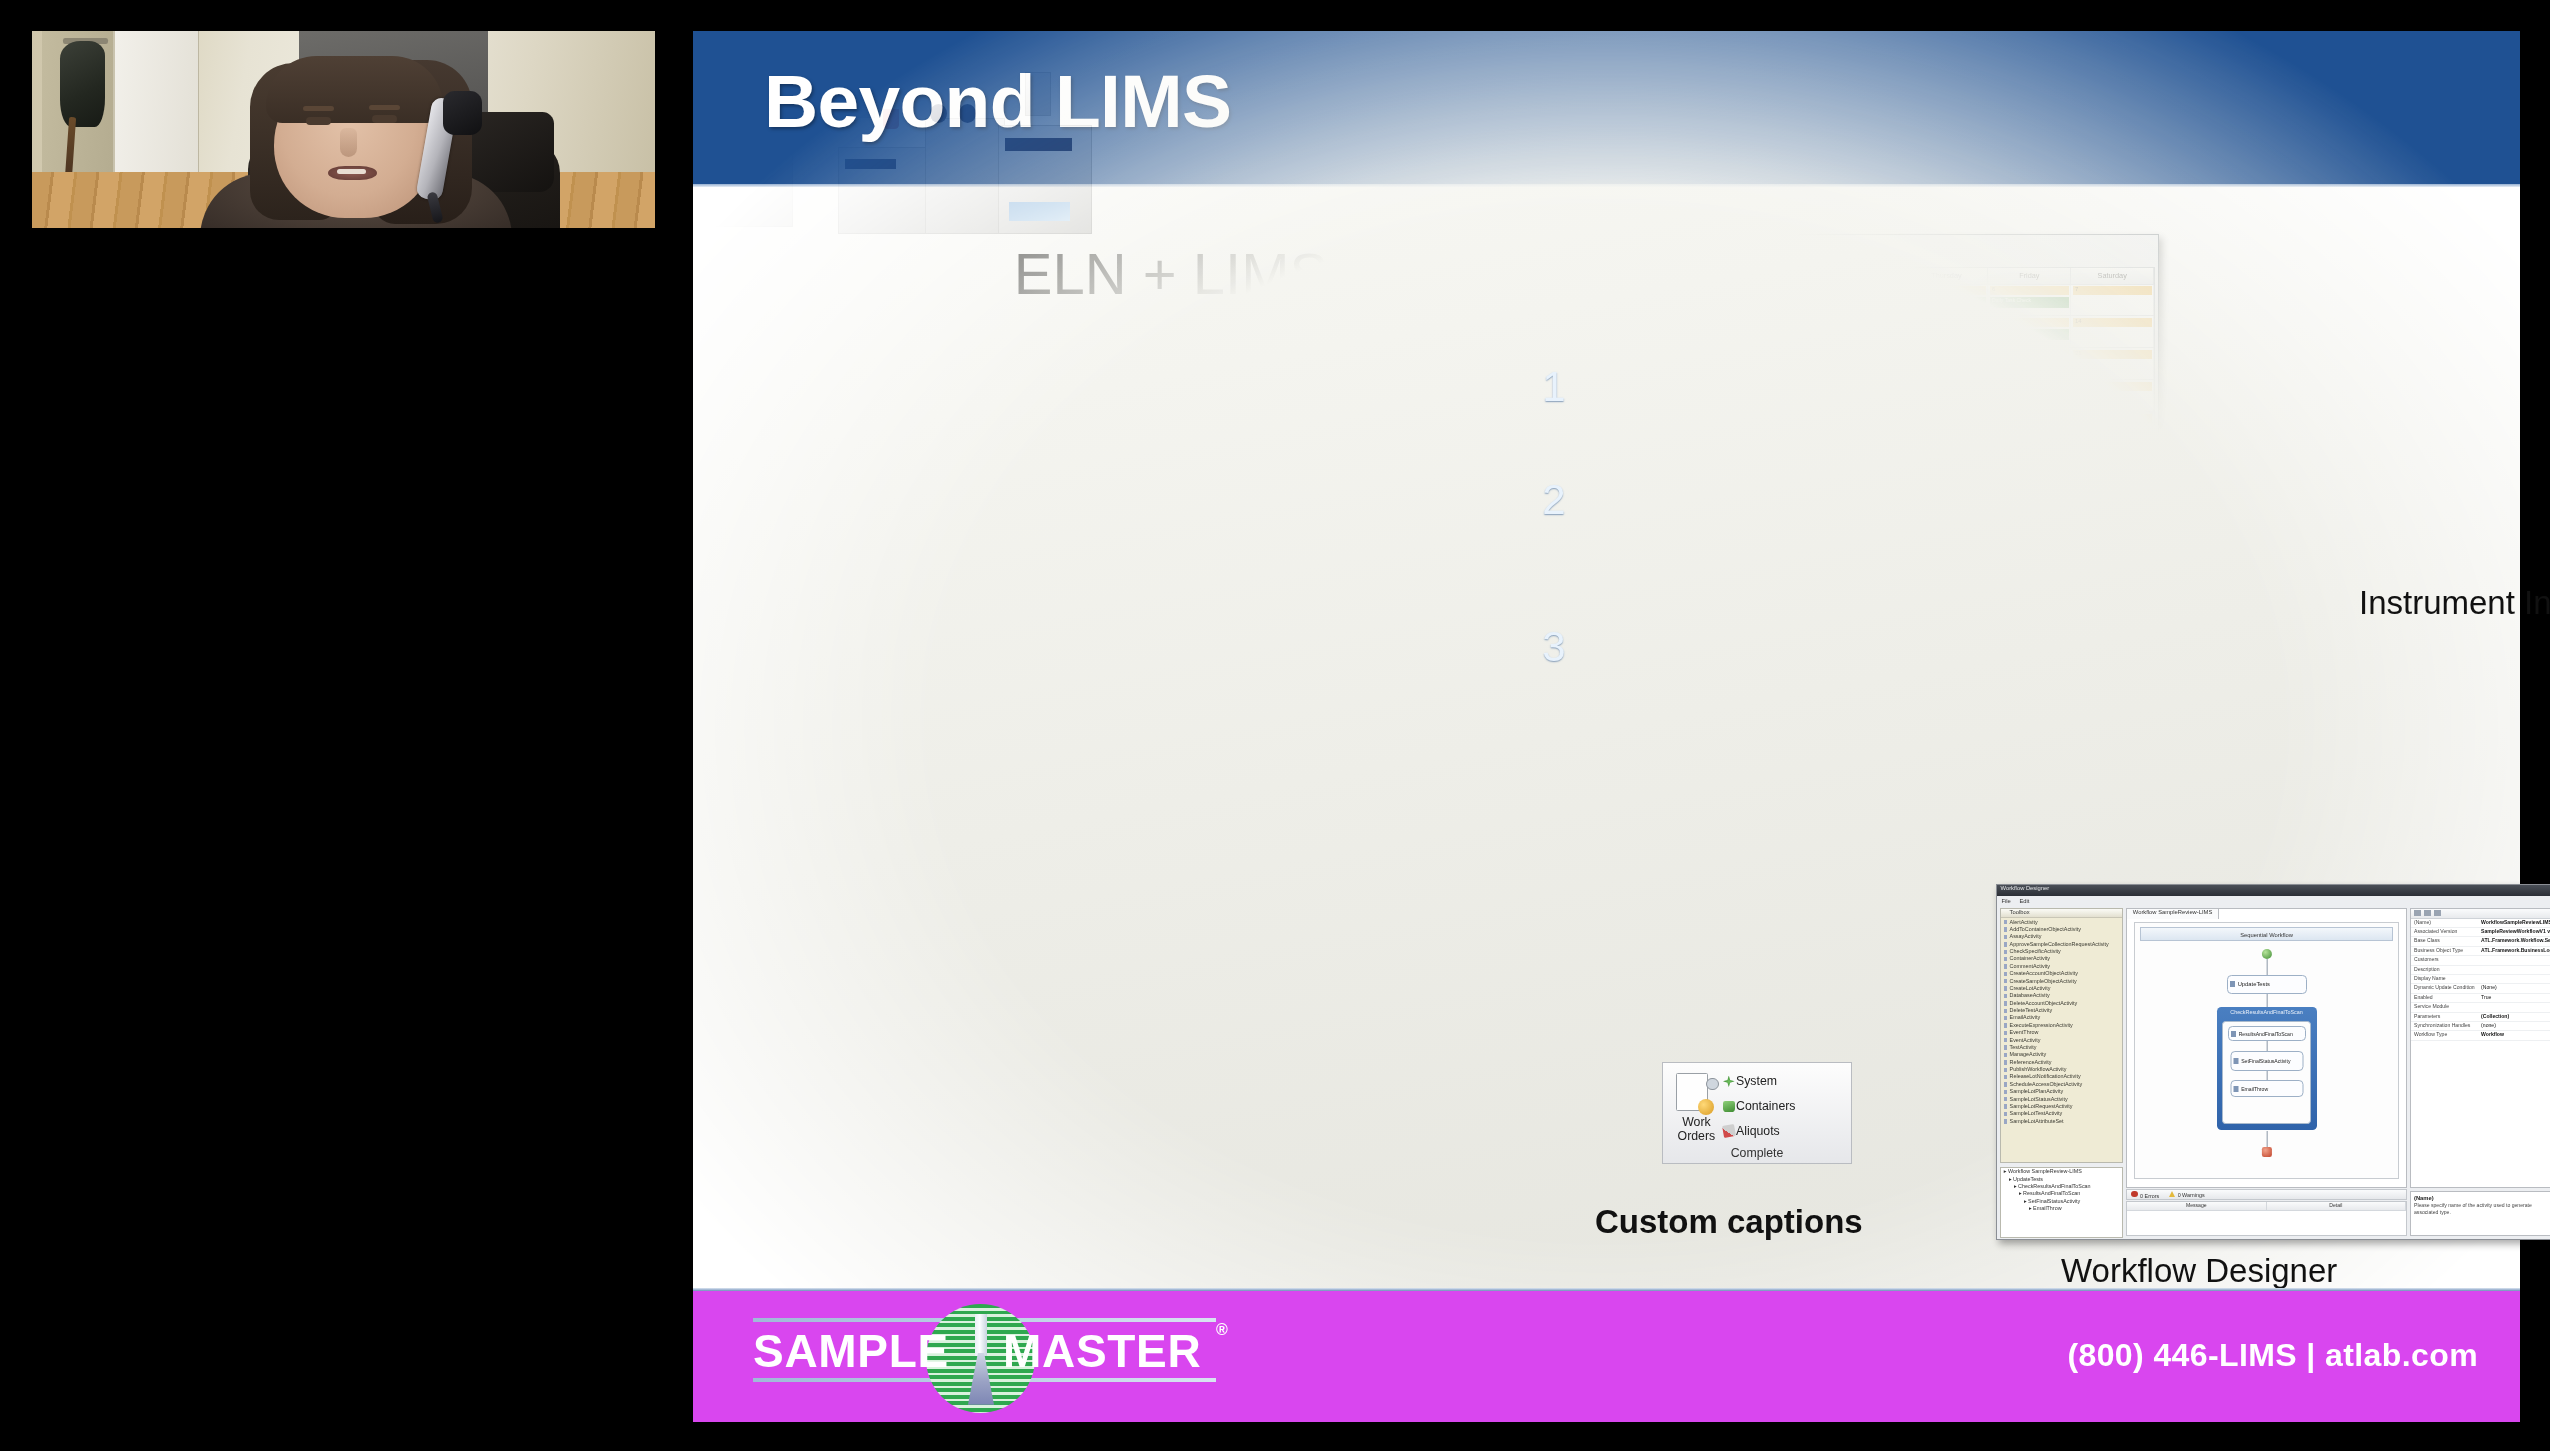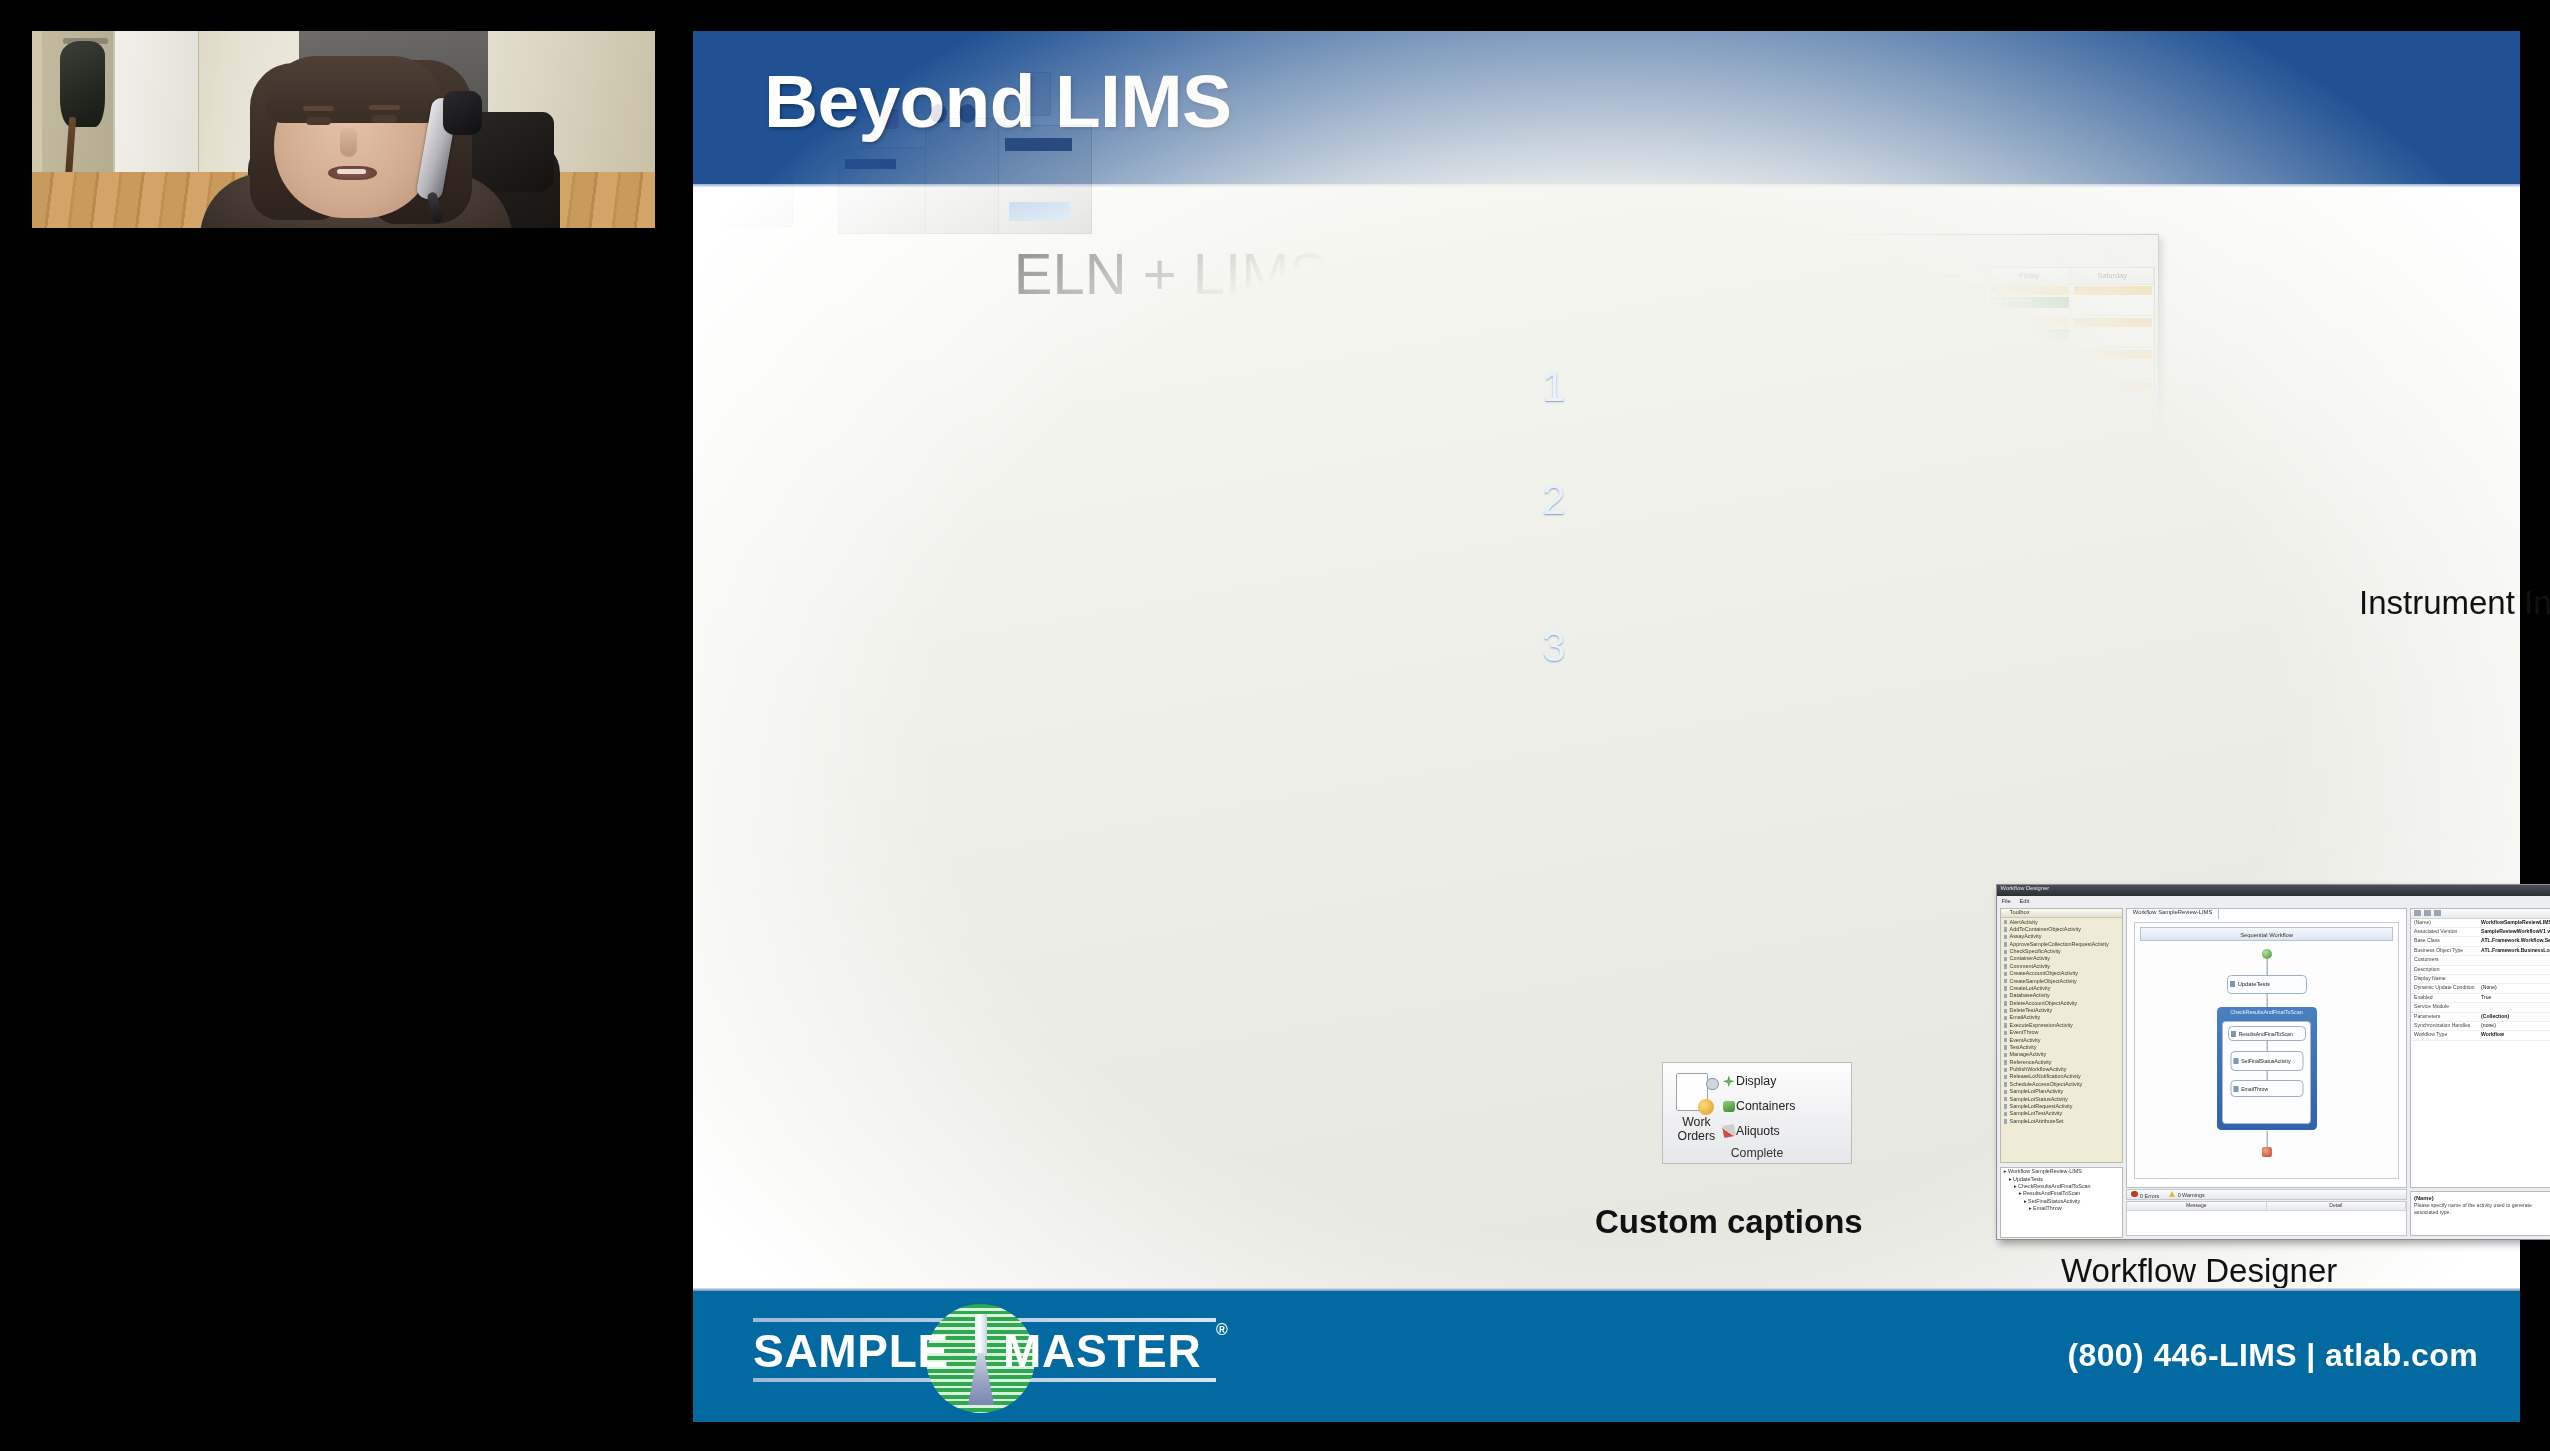--- a/index.html
+++ b/index.html
@@ -78,21 +78,21 @@
     position: absolute; left: 71px; top: 27.6px;
     color: #fff; font-size: 75px; font-weight: bold; letter-spacing: -0.7px;
     font-family: "Liberation Sans", sans-serif;
     text-shadow: 1.5px 1.5px 3.6px rgba(0,0,0,.35);
   }
   #banner-edge { position:absolute; left:0; top:153px; width:100%; height:3.6px;
     background: linear-gradient(180deg,#93aed0,#e8eef6); }
 
   #footer {
     position: absolute; left:0; bottom:0; width:100%; height:131px;
-    background: #0369a1;
+    background: #d946ef;
   }
   #footer-edge { position:absolute; left:0; top:-2.9px; width:100%; height:2.9px;
     background: linear-gradient(180deg,#dce5f0,#6f8fbb); }
   #footer-contact {
     position: absolute; right: 42px; top: 46px;
     color:#fff; font-size: 32px; font-weight: bold; letter-spacing: 0.4px;
   }
 
   
   #logo { position:absolute; left:60px; top:16px; width: 479px; height: 97px; }
@@ -896,21 +896,21 @@
         <div class="in-screen" style="left:316px; top:171px; width:61px; height:19px;"></div>
       </div>
     </div>
     <div class="cap" style="left:1666px; top:553px;">Instrument Integration</div>
 
     <div class="thumb" id="ribbon">
       <div class="rb-icon-doc"></div>
       <div class="rb-worklabel"><span style="white-space:pre-line">Work
 Orders</span></div>
       <div class="rb-glyph g-samples" style="top:13px"></div>
-      <div class="rb-item" style="top:11.6px">Display</div>
+      <div class="rb-item" style="top:11.6px">System</div>
       <div class="rb-glyph g-containers" style="top:38px"></div>
       <div class="rb-item" style="top:36px">Containers</div>
       <div class="rb-glyph g-aliquots" style="top:62px"></div>
       <div class="rb-item" style="top:61px">Aliquots</div>
       <div class="rb-group">Complete</div>
     </div>
     <div class="cap" style="left:902px; top:1172px;font-weight:bold;">Custom captions</div>
 
     <div class="thumb shadowed" id="wfd">
       <div id="wfd-title">Workflow Designer</div>

